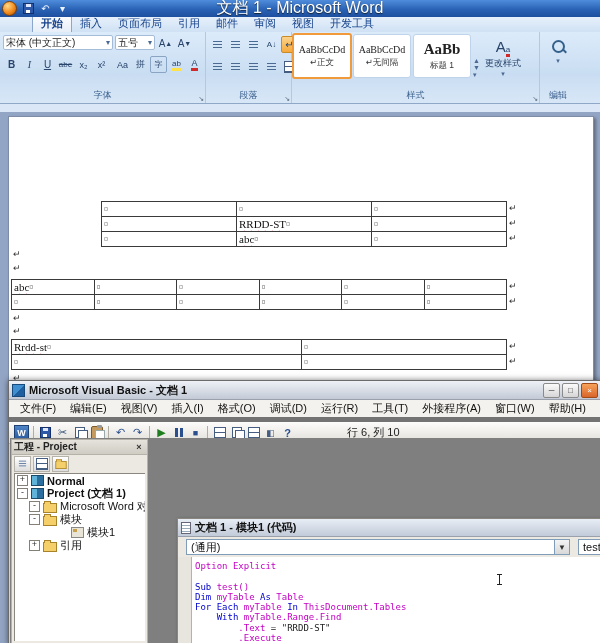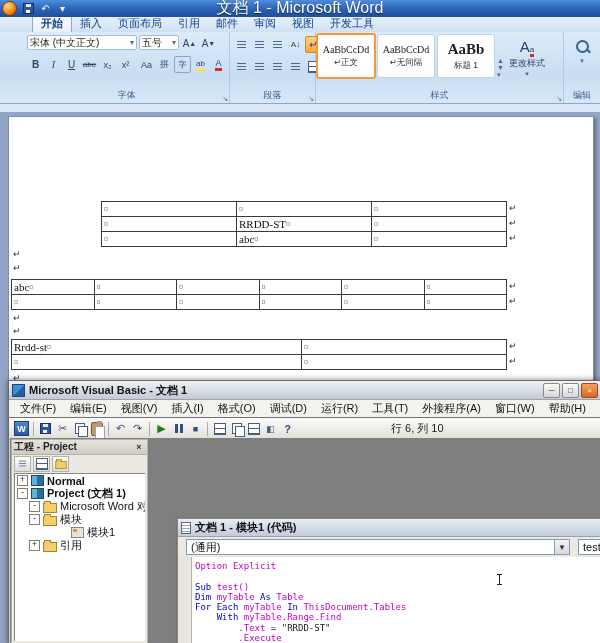--- a/index.html
+++ b/index.html
@@ -81,35 +81,35 @@
   #vbwin{position:absolute;left:8px;top:380px;width:592px;height:263px;background:#d6d2ca;
     border:1px solid #6b6b6b;box-shadow:0 0 6px rgba(0,0,0,.5);overflow:hidden;z-index:10;}
   #vb-title{height:18px;background:linear-gradient(#eef1f6,#c3cad6);display:flex;align-items:center;
     border-bottom:1px solid #9aa0ac;padding-left:3px;}
   #vb-title .ttl{font-size:11px;color:#111;font-weight:bold;margin-left:4px;}
   .vb-logo{width:11px;height:11px;background:linear-gradient(135deg,#3f8fd0 50%,#1f5f9f 50%);border:1px solid #174a7a;}
   .winbtns{margin-left:auto;display:flex;gap:2px;padding-right:3px;}
   .wbtn{width:15px;height:13px;border:1px solid #8a8a8a;border-radius:2px;display:flex;align-items:center;justify-content:center;
     font-size:8px;color:#333;background:linear-gradient(#fafafa,#d6d6d6);}
   .wbtn.close{background:linear-gradient(#f6a25a,#d9652a);color:#fff;border-color:#a04a18;}
-  #vb-menubar{height:17px;background:#f4f2ee;border-bottom:1px solid #737373;display:flex;align-items:center;padding-left:4px;}
+  #vb-menubar{height:17px;background:#f4f2ee;border-bottom:5px solid #737373;display:flex;align-items:center;padding-left:4px;}
   .mitem{padding:2px 7px;font-size:11px;color:#111;white-space:nowrap;}
   #vb-toolbar{height:21px;background:linear-gradient(#fcfcfb,#e2dfd8);border-bottom:1px solid #b5b2aa;
     display:flex;align-items:center;padding-left:4px;position:relative;}
   .tbtn{width:17px;height:17px;display:flex;align-items:center;justify-content:center;font-size:11px;border-radius:2px;}
   .tsep{width:1px;height:14px;background:#b0ada5;margin:0 3px;}
   .wicon{width:13px;height:13px;background:linear-gradient(#4e86c8,#2a5a9e);border:1px solid #1c3f74;color:#fff;
     font-size:9px;font-weight:bold;display:flex;align-items:center;justify-content:center;}
   .copy-icon{width:8px;height:9px;border:1px solid #455d80;background:#fff;position:relative;}
   .copy-icon::before{content:"";position:absolute;left:2px;top:2px;width:8px;height:9px;border:1px solid #455d80;background:#fff;}
   .pause-icon{width:11px;height:11px;position:relative;}
   .pause-icon::before{content:"";position:absolute;left:2px;top:1px;width:3px;height:9px;background:#2a4f8f;box-shadow:5px 0 0 #2a4f8f;}
   .grid-icon{width:10px;height:10px;border:1px solid #455d80;
     background:linear-gradient(#455d80 1px,transparent 1px) 0 4px/10px 5px,#fff;}
-  #vb-status{position:absolute;left:338px;top:3px;font-size:11px;color:#222;margin-left:44px;}
+  #vb-status{position:absolute;left:338px;top:3px;font-size:11px;color:#222;}
 
   #vb-body{position:absolute;left:1px;right:1px;top:57px;bottom:0;background:#7f7f7f;overflow:hidden;}
 
   
   #proj-panel{position:absolute;left:1px;top:1px;width:137px;bottom:0;background:#ece9e2;border:1px solid #b5b2aa;box-sizing:border-box;}
   #proj-header{height:14px;background:linear-gradient(#e6e3dc,#cfccc4);display:flex;align-items:center;
     font-size:10px;font-weight:bold;color:#222;padding:0 2px;border-bottom:1px solid #b5b2aa;}
   #proj-close{margin-left:auto;font-size:9px;color:#333;width:12px;text-align:center;}
   #proj-toolbar{height:17px;display:flex;align-items:center;gap:2px;padding-left:2px;}
   .ptb{width:15px;height:14px;border:1px solid #b5b2aa;background:linear-gradient(#fff,#ddd);display:flex;align-items:center;justify-content:center;}
@@ -175,21 +175,21 @@
   <div class="rtab">引用</div>
   <div class="rtab">邮件</div>
   <div class="rtab">审阅</div>
   <div class="rtab">视图</div>
   <div class="rtab">开发工具</div>
 </div>
 
 <div id="ribbon">
 
 
-  <div class="rgroup" style="width:206px;margin-left:24px;">
+  <div class="rgroup" style="width:206px;">
     <div style="display:flex;gap:2px;padding:3px 2px 0 3px;">
       <div class="combo" style="width:110px;">
         <span>宋体 (中文正文)</span>
           <span class="arr">▾</span>
       </div>
       <div class="combo" style="width:40px;">
         <span>五号</span>
           <span class="arr">▾</span>
       </div>
       <div class="btn16">A<span style="font-size:7px;">▲</span></div>

